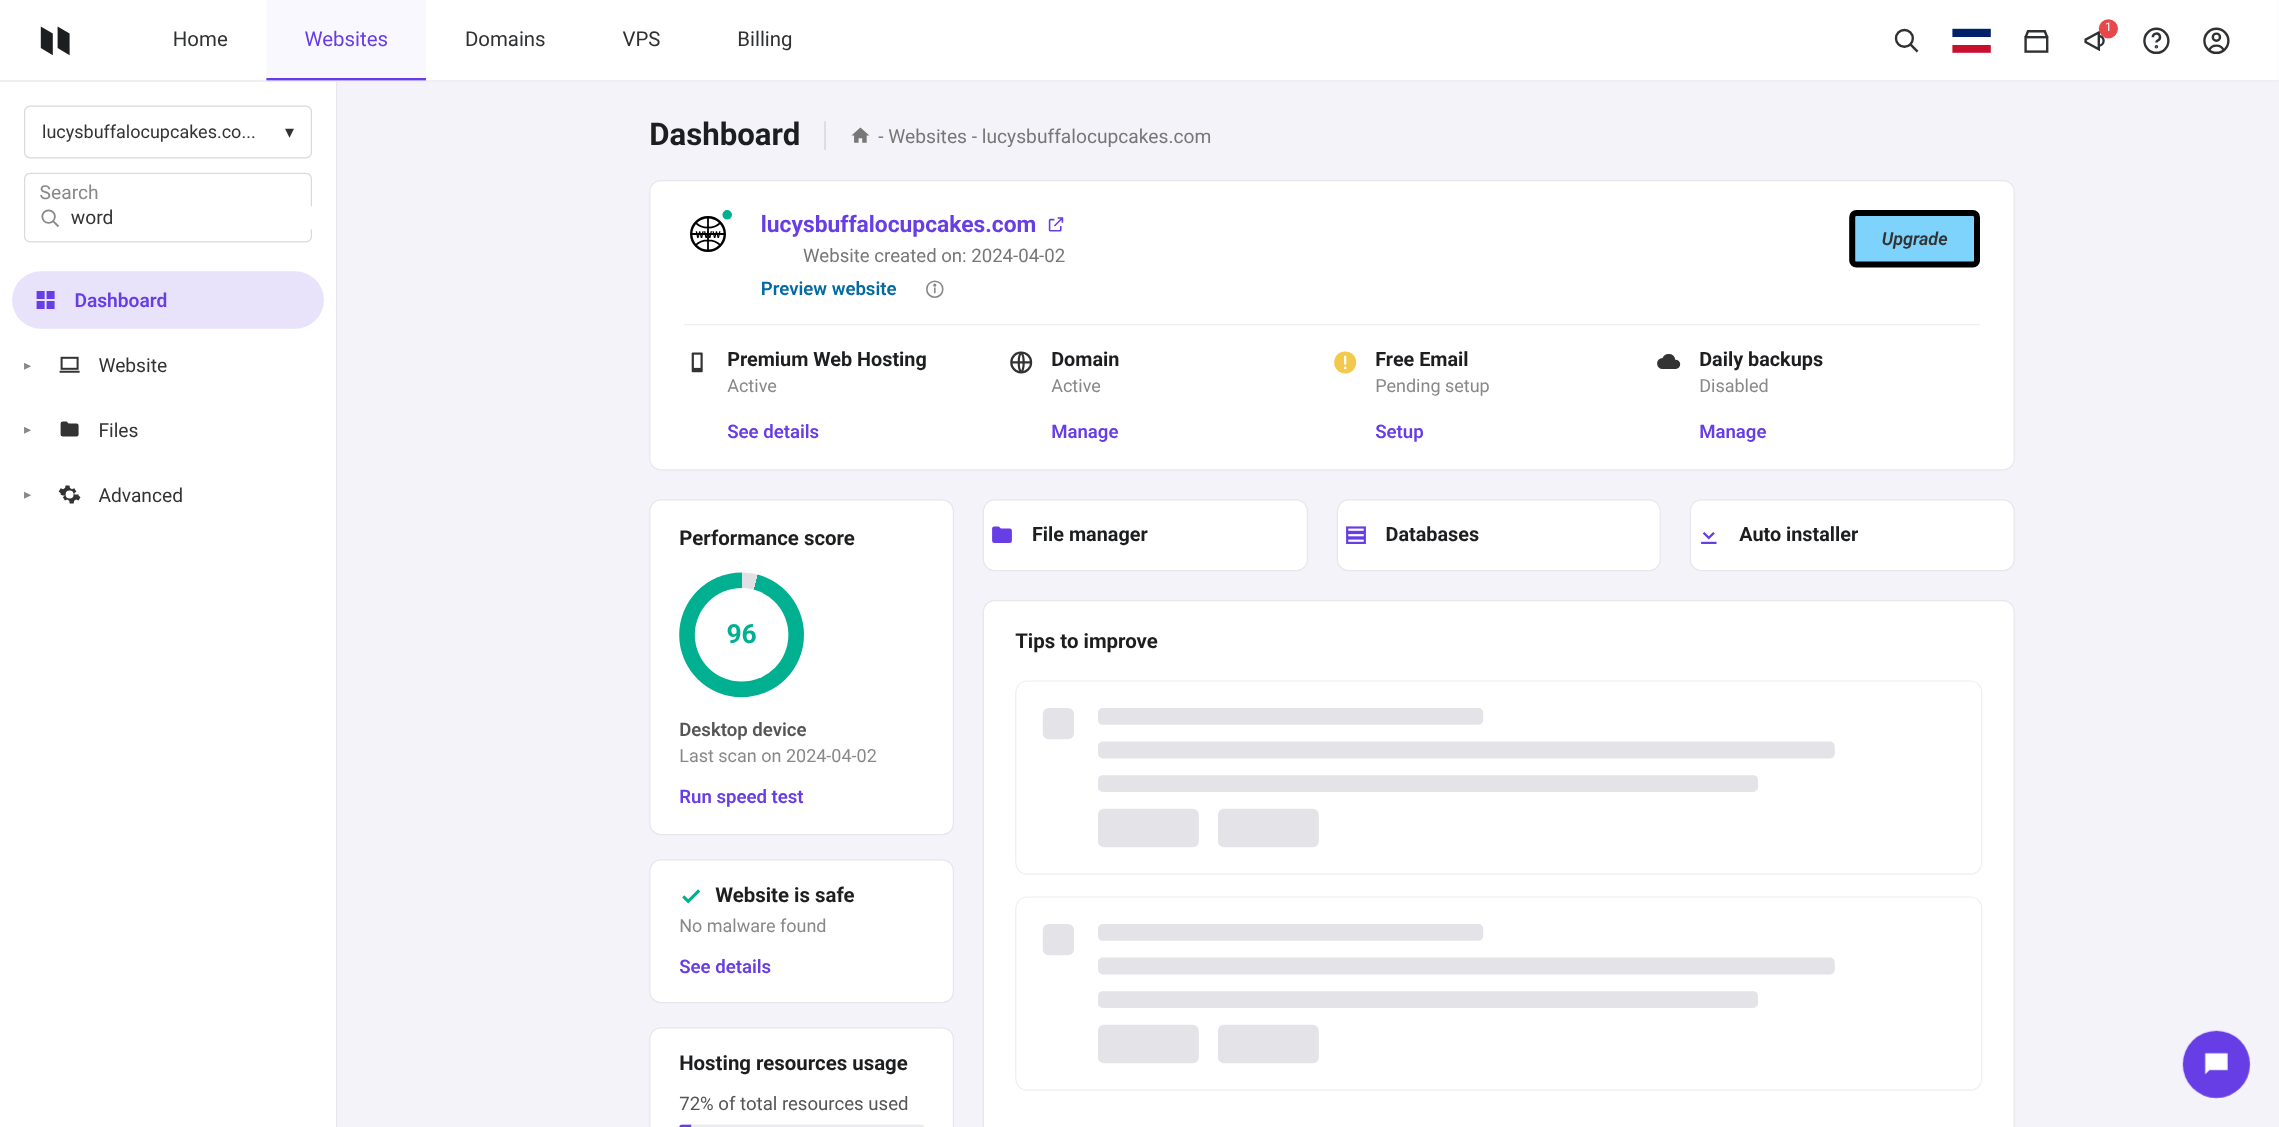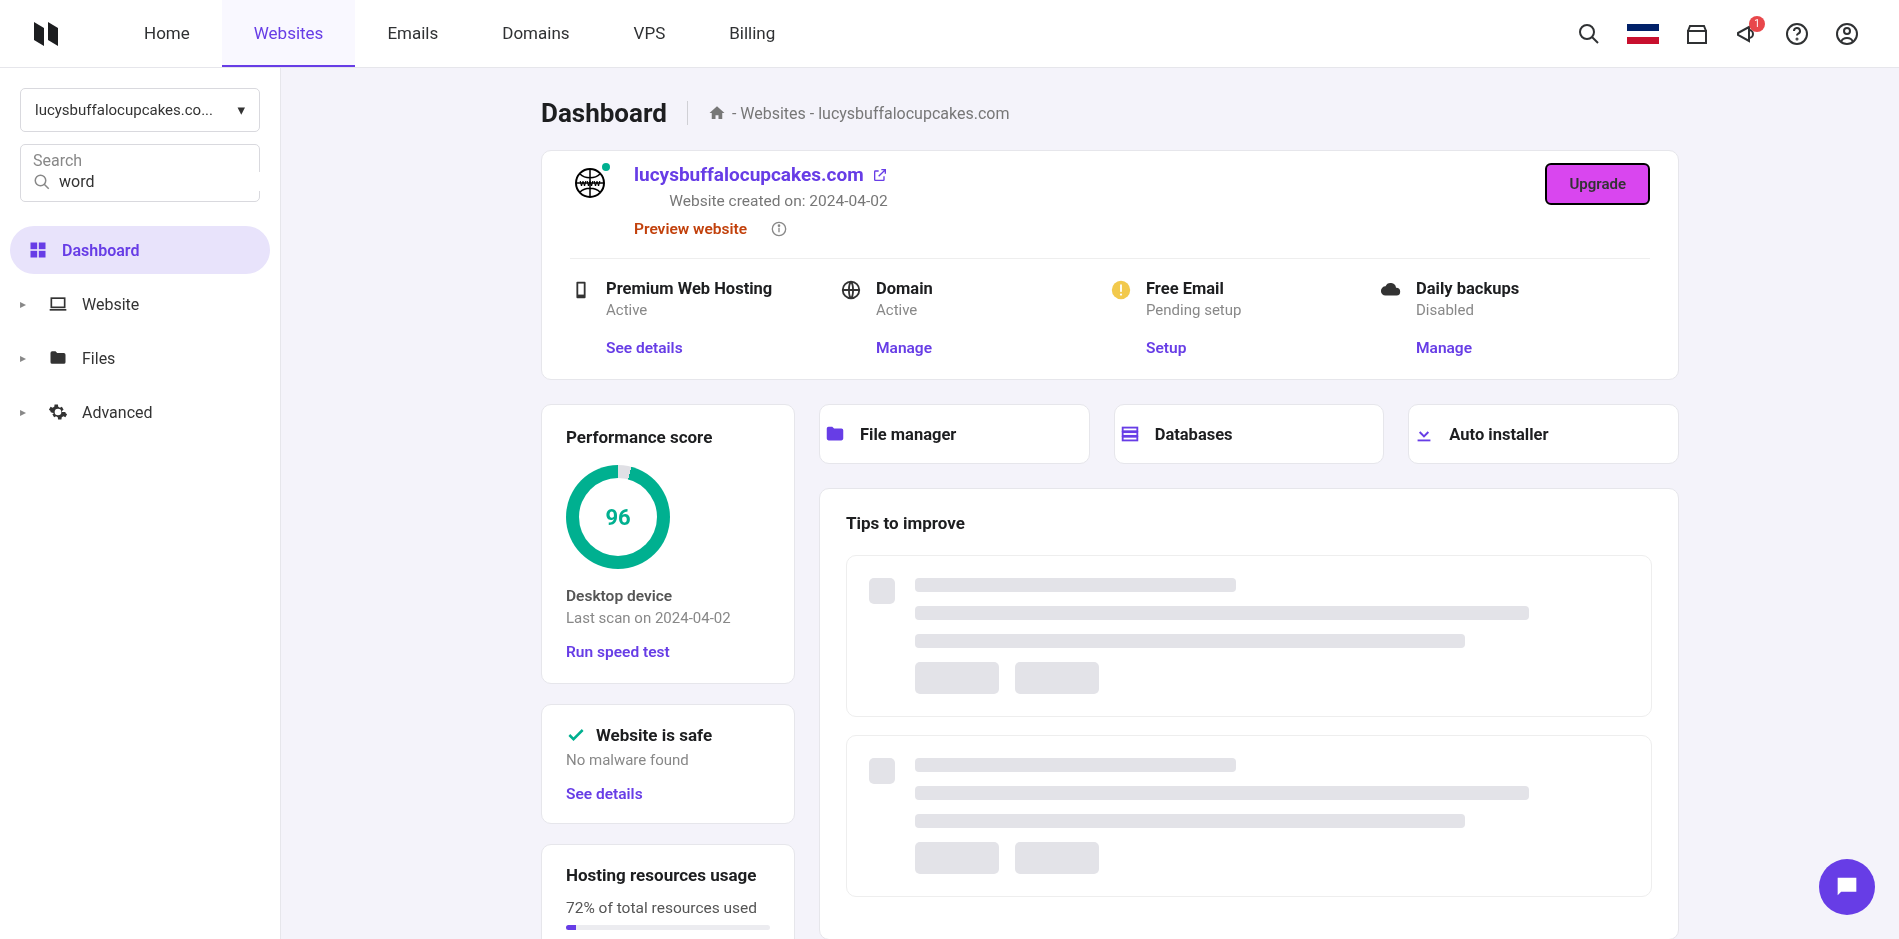--- a/index.html
+++ b/index.html
@@ -27,28 +27,28 @@
 .side-item.sub { padding-left: 10px; }
 .chev { width: 14px; display: inline-block; color: #888; font-size: 12px; }
 
 .main { flex: 1; padding: 30px 220px 40px 260px; }
 .breadcrumb-row { display: flex; align-items: center; gap: 20px; margin-bottom: 22px; }
 .page-title { font-size: 26px; font-weight: 700; color: #1d1e20; }
 .bc-sep { border-left: 1px solid #d0d0d5; height: 24px; }
 .breadcrumb { color: #777; font-size: 16px; display: flex; align-items: center; gap: 6px; }
 
 .card { background: #fff; border: 1px solid #e6e6eb; border-radius: 10px; }
-.site-card { padding: 12px 28px 0 28px; margin-bottom: 24px; }
+.site-card { padding: 24px 28px 0 28px; margin-bottom: 24px; }
 .site-top { display: flex; align-items: flex-start; gap: 24px; padding-bottom: 20px; }
 .www-icon { width: 40px; height: 40px; border-radius: 50%; position: relative; display: flex; align-items: center; justify-content: center; font-size: 10px; font-weight: 700; }
 .www-icon .dot { position: absolute; top: -2px; right: -2px; width: 12px; height: 12px; background: #00b090; border-radius: 50%; border: 2px solid #fff; }
 .site-name { color: #673de6; font-size: 19px; font-weight: 700; display: flex; align-items: center; gap: 8px; }
 .site-sub { color: #777; font-size: 15.5px; margin-top: 6px; text-align: right; }
-.preview-link { color: #c2410c; font-weight: 600; font-size: 15.5px; margin-top: 10px; display: flex; align-items: center; gap: 24px; cursor: pointer; }
-.upgrade-btn { margin-left: auto; border: 2px solid #000000; background: #d946ef; border-radius: 6px; padding: 10px 22px; font-size: 15px; font-weight: 600; cursor: pointer; color: #333; }
+.preview-link { color: #0369a1; font-weight: 600; font-size: 15.5px; margin-top: 10px; display: flex; align-items: center; gap: 24px; cursor: pointer; }
+.upgrade-btn { margin-left: auto; border: 5px solid #000000; background: #7dd3fc; border-radius: 6px; padding: 10px 22px; font-size: 15px; font-weight: 600; cursor: pointer; color: #333; font-style: italic; }
 
 .status-row { display: flex; border-top: 1px solid #eee; padding: 20px 0 22px 0; }
 .status-col { flex: 1; display: flex; gap: 14px; }
 .status-icon { width: 22px; height: 22px; color: #333; flex-shrink: 0; }
 .status-icon.warn { color: #f2c94c; }
 .status-title { font-weight: 700; font-size: 16.5px; color: #1d1e20; }
 .status-sub { color: #888; font-size: 15px; margin-top: 3px; }
 .status-link { color: #673de6; font-weight: 600; font-size: 15.5px; margin-top: 20px; cursor: pointer; }
 
 .grid2 { display: grid; grid-template-columns: 254px 1fr; gap: 24px; }
@@ -95,21 +95,20 @@
 
 <div class="topnav">
   <div class="logo">
     <svg viewBox="0 0 32 32">
         <path d="M4 4 L14 10 L14 28 L4 22 Z M18 4 L28 10 L28 28 L18 22 Z" fill="#1d1e20"></path>
       </svg>
   </div>
   <div class="nav-items">
     <div class="nav-item">Home</div>
     <div class="nav-item active">Websites</div>
-    <div class="nav-item">Emails</div>
     <div class="nav-item">Domains</div>
     <div class="nav-item">VPS</div>
     <div class="nav-item">Billing</div>
   </div>
   <div class="nav-right">
     <div class="nav-icon">
         <svg viewBox="0 0 24 24" fill="none" stroke="currentColor" stroke-width="2">
           <circle cx="10" cy="10" r="7"></circle>
           <line x1="21" y1="21" x2="15" y2="15"></line>
         </svg>

